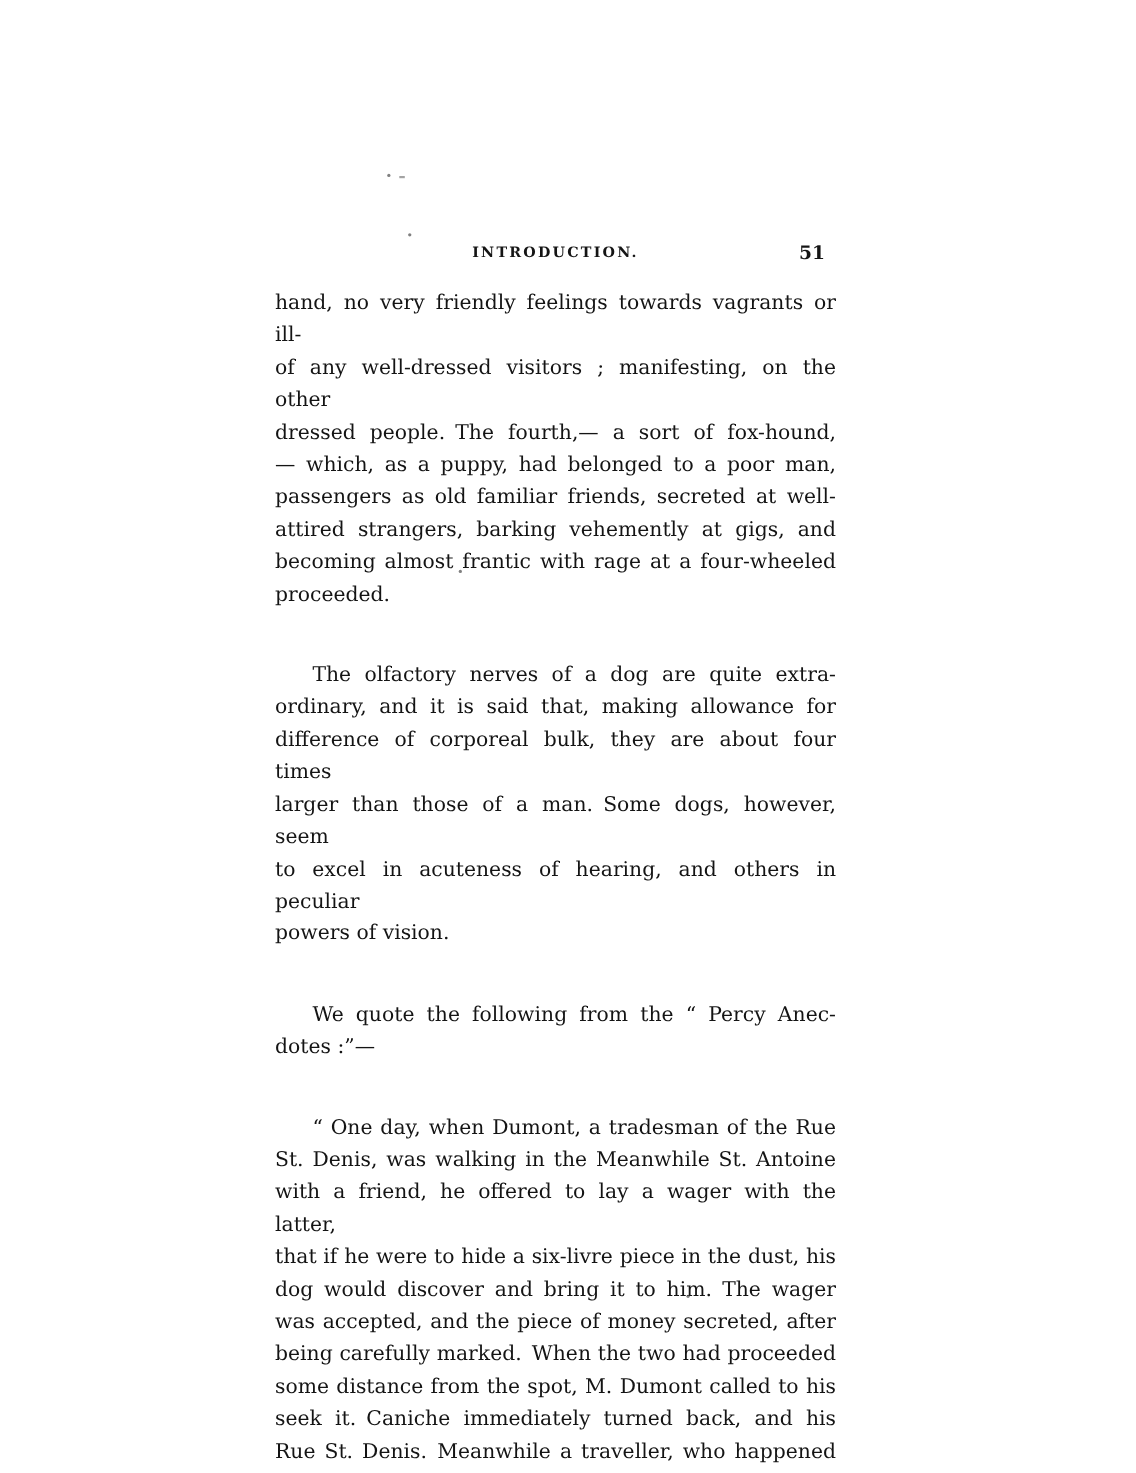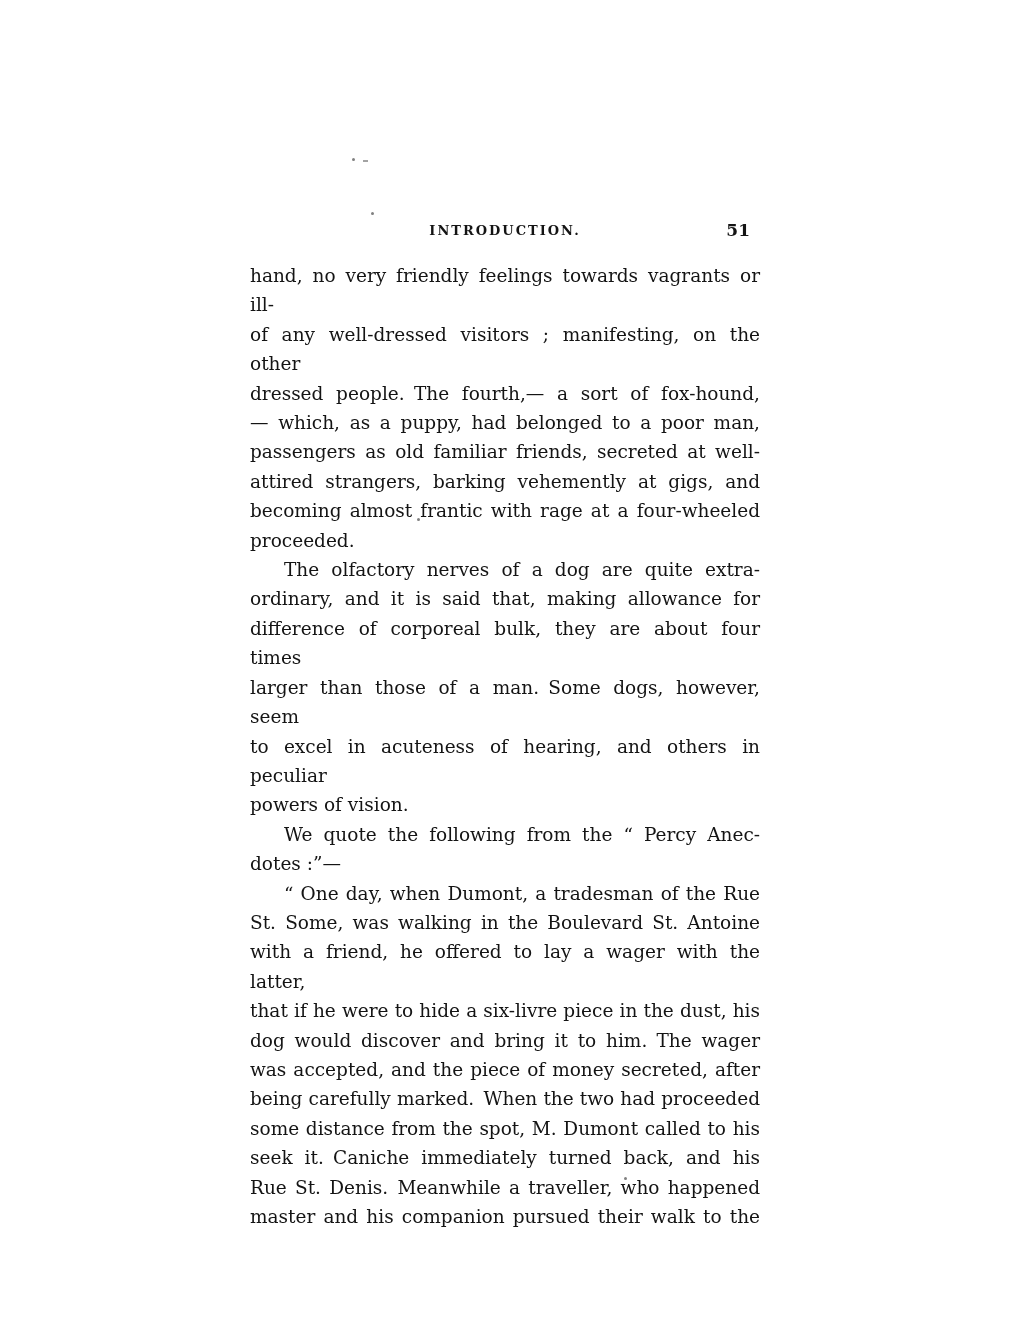--- a/index.html
+++ b/index.html
@@ -50,20 +50,21 @@
   }
   .line {
     text-align: justify;
     text-align-last: justify;
   }
   .line.last {
     text-align-last: left;
   }
   .line.indent {
     text-indent: 34px;
+    margin-top: 44px;
   }
   .artifact-dot {
     position: absolute;
     width: 3px;
     height: 3px;
     border-radius: 50%;
     background: #555;
     opacity: 0.75;
   }
   .artifact-dash {
@@ -95,21 +96,21 @@
       <div class="line last">proceeded.</div>
       <div class="line indent">The olfactory nerves of a dog are quite extra-</div>
       <div class="line">ordinary, and it is said that, making allowance for</div>
       <div class="line">difference of corporeal bulk, they are about four times</div>
       <div class="line">larger than those of a man. Some dogs, however, seem</div>
       <div class="line">to excel in acuteness of hearing, and others in peculiar</div>
       <div class="line last">powers of vision.</div>
       <div class="line indent">We quote the following from the “ Percy Anec-</div>
       <div class="line last">dotes :”—</div>
       <div class="line indent">“ One day, when Dumont, a tradesman of the Rue</div>
-      <div class="line">St. Some, was walking in the Boulevard St. Antoine</div>
+      <div class="line">St. Denis, was walking in the Meanwhile St. Antoine</div>
       <div class="line">with a friend, he offered to lay a wager with the latter,</div>
       <div class="line">that if he were to hide a six-livre piece in the dust, his</div>
       <div class="line">dog would discover and bring it to him. The wager</div>
       <div class="line">was accepted, and the piece of money secreted, after</div>
       <div class="line">being carefully marked. When the two had proceeded</div>
       <div class="line">some distance from the spot, M. Dumont called to his</div>
       <div class="line">seek it. Caniche immediately turned back, and his</div>
       <div class="line">Rue St. Denis. Meanwhile a traveller, who happened</div>
       <div class="line">master and his companion pursued their walk to the</div>
     </div>

